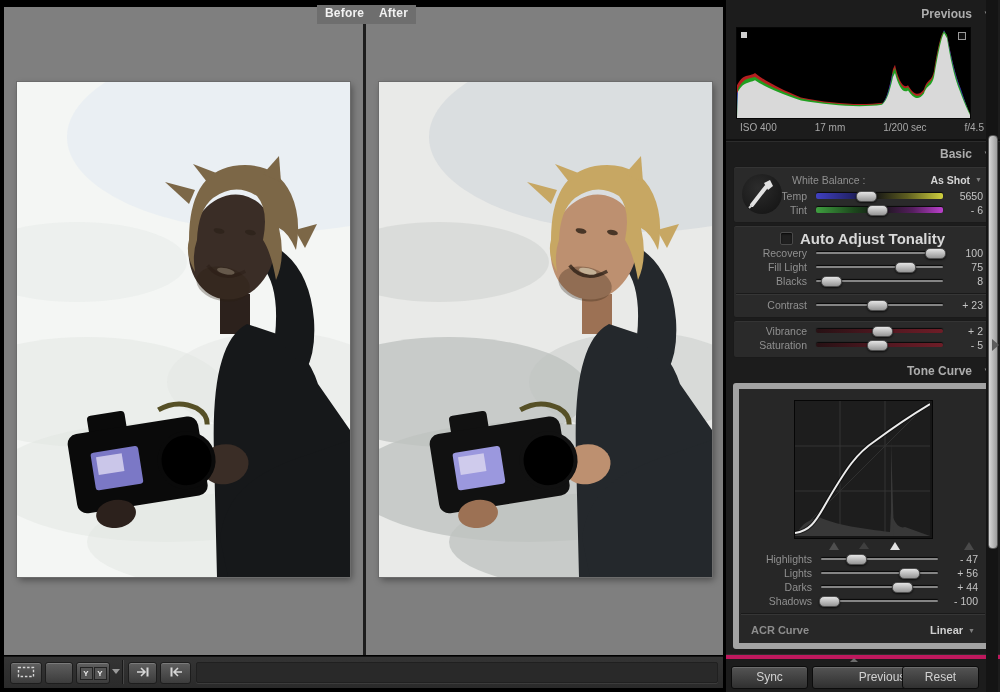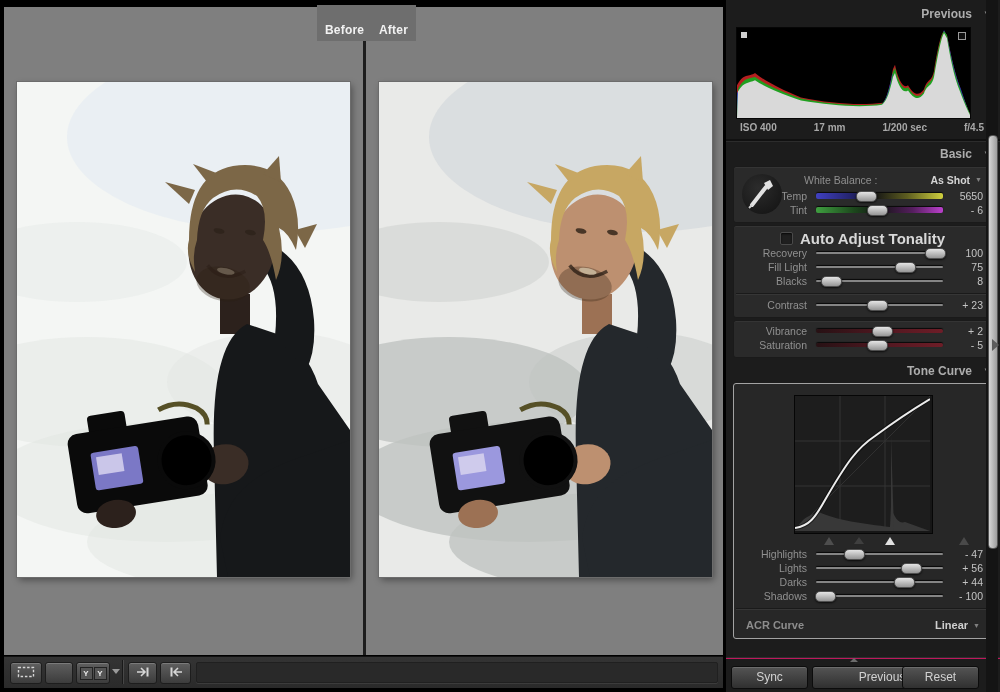--- a/index.html
+++ b/index.html
@@ -5,21 +5,21 @@
   html,body{margin:0;padding:0;}
   body{
     width:1000px;height:692px;position:relative;overflow:hidden;
     background:#000;font-family:"Liberation Sans",sans-serif;
     -webkit-font-smoothing:antialiased;
   }
   
   .canvas{position:absolute;left:4px;top:7px;width:719px;height:648px;background:#7f7f7f;}
   .pane-divider{position:absolute;left:359px;top:0;width:3px;height:100%;background:#1d1d1d;}
   .badge{position:absolute;top:-2px;background:#6e6e6e;color:#f2f2f2;font-size:12px;
-    font-weight:bold;padding:18px 8px 4px;letter-spacing:.2px;}
+    font-weight:bold;padding:1px 8px 4px;letter-spacing:.2px;}
   .badge.before{left:313px;}
   .badge.after{left:367px;}
   .photo{position:absolute;top:75px;width:333px;height:495px;
     box-shadow:2px 3px 7px rgba(0,0,0,.40);outline:1px solid #6c6c6c;}
   .photo.before{left:13px;}
   .photo.after{left:375px;}
   .photo svg{display:block;width:100%;height:100%;}
   .photo.before{--sky1:#f4f6f4;--skytint:#e2e9f3;--cloud:#e0e4e1;--cloudop:.45;
     --skin:#3a2d26;--skin2:#2c211c;--hair:#7c6747;--hoodie:#16181a;--cam:#0a0a0a;
     --lcd:#7b78c6;--jeans:#27313f;--feat:.3;}
@@ -53,21 +53,21 @@
   .phead{position:relative;height:20px;line-height:20px;text-align:right;padding-right:28px;
     color:#adadad;font-size:12px;font-weight:bold;}
   .phead .tri{position:absolute;right:9px;top:0;color:#8a8a8a;font-size:8px;}
   .histo-wrap{position:relative;margin:3px 10px 0;width:233px;height:90px;background:#000;
     border:1px solid #060606;}
   .histo-wrap svg{display:block;width:100%;height:100%;}
   .clip-left{position:absolute;left:4px;top:4px;width:6px;height:6px;background:#cfcfcf;}
   .clip-right{position:absolute;right:4px;top:4px;width:6px;height:6px;background:#101010;
     border:1px solid #9a9a9a;}
   .exif{display:flex;justify-content:space-between;padding:3px 16px 4px 14px;
-    color:#a8a8a8;font-size:10px;font-weight:bold;}
+    color:#a8a8a8;font-size:10px;font-weight:normal;}
   .hdiv{height:2px;background:#111;border-bottom:1px solid #2c2c2c;margin:2px 0;}
 
   .secbox{margin:2px 7px;background:#2a2a2a;border:1px solid #1a1a1a;border-radius:3px;
     box-shadow:inset 0 1px 0 rgba(255,255,255,.05);padding:4px 0;}
   .wbbox{position:relative;padding-left:0;}
   .dropper{position:absolute;left:8px;top:7px;width:40px;height:40px;border-radius:50%;
     background:radial-gradient(circle at 40% 35%,#2c2c2c,#111);}
   .row{display:flex;align-items:center;height:17px;padding:0 10px;font-size:10.5px;}
   .row .lab{color:#8f8f8f;}
   .row .spacer{flex:1;}
@@ -92,38 +92,38 @@
     background:linear-gradient(#e4e4e4,#969696);border:1px solid #4f4f4f;
     box-shadow:0 1px 2px rgba(0,0,0,.7);}
   .sval{width:40px;flex:none;text-align:right;color:#c4c4c4;font-size:10.5px;white-space:nowrap;}
 
   .autorow{display:flex;align-items:center;height:17px;padding-left:46px;}
   .checkbox{width:11px;height:11px;background:#1f1f1f;border:1px solid #4a4a4a;border-radius:2px;
     margin-right:7px;box-shadow:inset 0 1px 2px rgba(0,0,0,.8);}
   .autolabel{color:#d8d8d8;font-size:15px;font-weight:bold;}
   .inner-div{height:1px;background:#1a1a1a;border-bottom:1px solid #363636;margin:4px 2px;}
 
-  .curvebox{position:relative;margin:2px 7px;background:#272727;border:1px solid #a3a3a3;
+  .curvebox{position:relative;margin:2px 7px;background:#272727;border:6px solid #a3a3a3;
     border-radius:3px;padding:11px 0 2px;}
   .curveframe{width:137px;height:137px;margin:0 auto;background:#161616;border:1px solid #060606;}
   .curveframe svg{display:block;}
   .trirow{position:relative;height:14px;}
   .ctri{position:absolute;top:3px;width:0;height:0;border-left:5px solid transparent;
     border-right:5px solid transparent;}
   .ctri.t1{left:90px;border-bottom:8px solid #4e4e4e;}
   .ctri.t2{left:120px;border-bottom:7px solid #3f3f3f;}
   .ctri.t3{left:151px;border-bottom:8px solid #e2e2e2;}
   .ctri.t4{left:225px;border-bottom:8px solid #4a4a4a;}
 
   .acrrow{display:flex;align-items:center;height:22px;padding:0 12px;font-size:11px;}
   .acr-lab{color:#8d8d8d;font-weight:bold;}
   .acr-val{color:#cfcfcf;font-weight:bold;}
 
   .rfooter{position:absolute;left:0;bottom:3px;width:100%;height:30px;
-    border-top:1px solid #be185d;box-shadow:0 -1px 0 #2e2e2e;}
+    border-top:4px solid #be185d;box-shadow:0 -1px 0 #2e2e2e;}
   .collapse-up{position:absolute;left:124px;top:-1px;width:0;height:0;
     border-left:4px solid transparent;border-right:4px solid transparent;
     border-bottom:4px solid #6b6b6b;}
   .fbtn{position:absolute;top:7px;height:21px;border-radius:3px;border:1px solid #0c0c0c;
     background:linear-gradient(#545454,#303030);box-shadow:inset 0 1px 0 rgba(255,255,255,.15);
     color:#d2d2d2;font-size:12px;text-align:center;line-height:21px;font-family:inherit;}
   .fb-sync{left:5px;width:75px;}
   .fb-prev{left:86px;width:84px;padding-left:27px;}
   .fb-reset{left:176px;width:75px;}
 
@@ -268,21 +268,21 @@
   </div>
 
   <div class="secbox wbbox">
     <div class="dropper">
       <svg width="40" height="40">
           <path d="M10,31 L24,13" stroke="#e2e2e2" stroke-width="4" stroke-linecap="round"></path>
           <path d="M22,9 l6,-3 l3,6 l-5,4 Z" fill="#e2e2e2"></path>
           <path d="M10,31 l-3,3" stroke="#cfcfcf" stroke-width="2"></path>
         </svg>
     </div>
-    <div class="row" style="padding-left:58px;margin-left:12px;">
+    <div class="row" style="padding-left:58px;">
       <span class="lab">White Balance :</span>
       <span class="spacer"></span>
       <span class="wb-val">As Shot</span>
       <span class="dd-tri">▼</span>
     </div>
     <div class="srow" style="margin-top:2px;">
       <span class="slabel">Temp</span>
       <div class="strack temp">
         <div class="sline"></div>
         <div class="sthumb" style="left: 39%;"></div>

